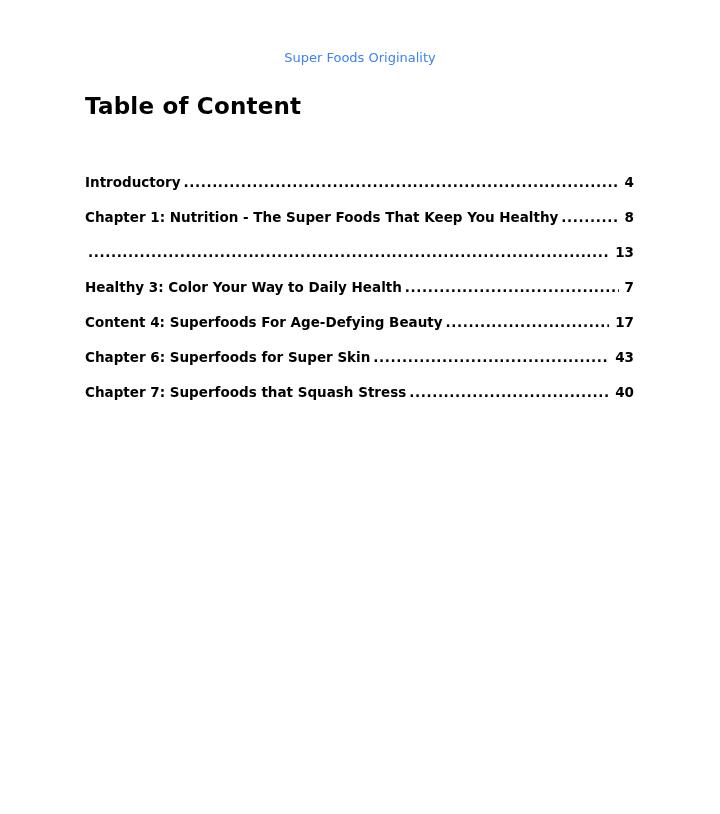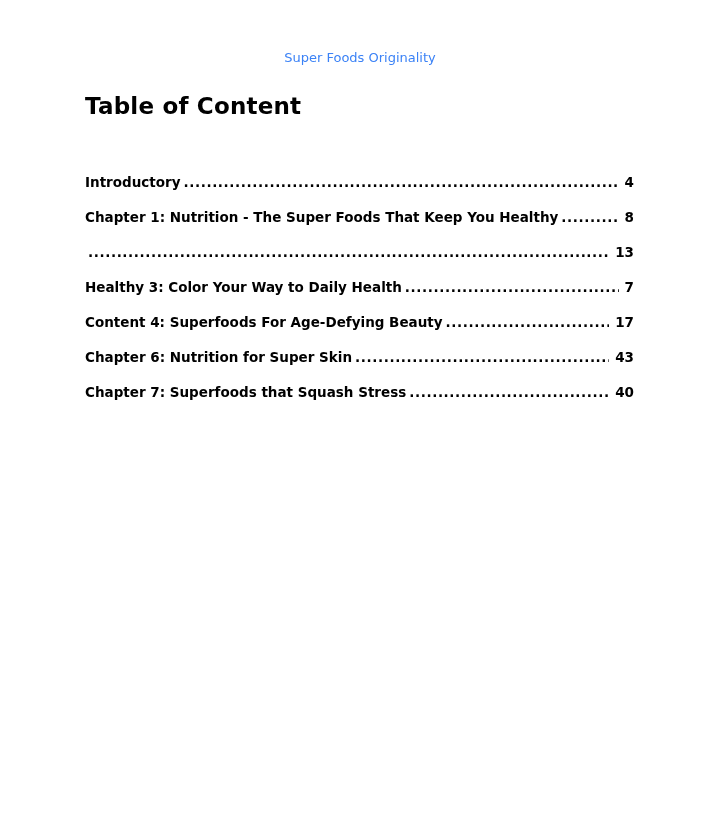--- a/index.html
+++ b/index.html
@@ -100,21 +100,21 @@
     </div>
 
     <div class="toc-row">
       <span class="toc-title">Content 4: Superfoods For Age-Defying Beauty</span>
       <span class="toc-leader"></span>
       <span class="toc-page">17</span>
     </div>
 
 
     <div class="toc-row">
-      <span class="toc-title">Chapter 6: Nutrition for Super Skin</span>
+      <span class="toc-title">Chapter 6: Superfoods for Super Skin</span>
       <span class="toc-leader"></span>
       <span class="toc-page">43</span>
     </div>
 
     <div class="toc-row">
       <span class="toc-title">Chapter 7: Superfoods that Squash Stress</span>
       <span class="toc-leader"></span>
       <span class="toc-page">40</span>
     </div>
 

